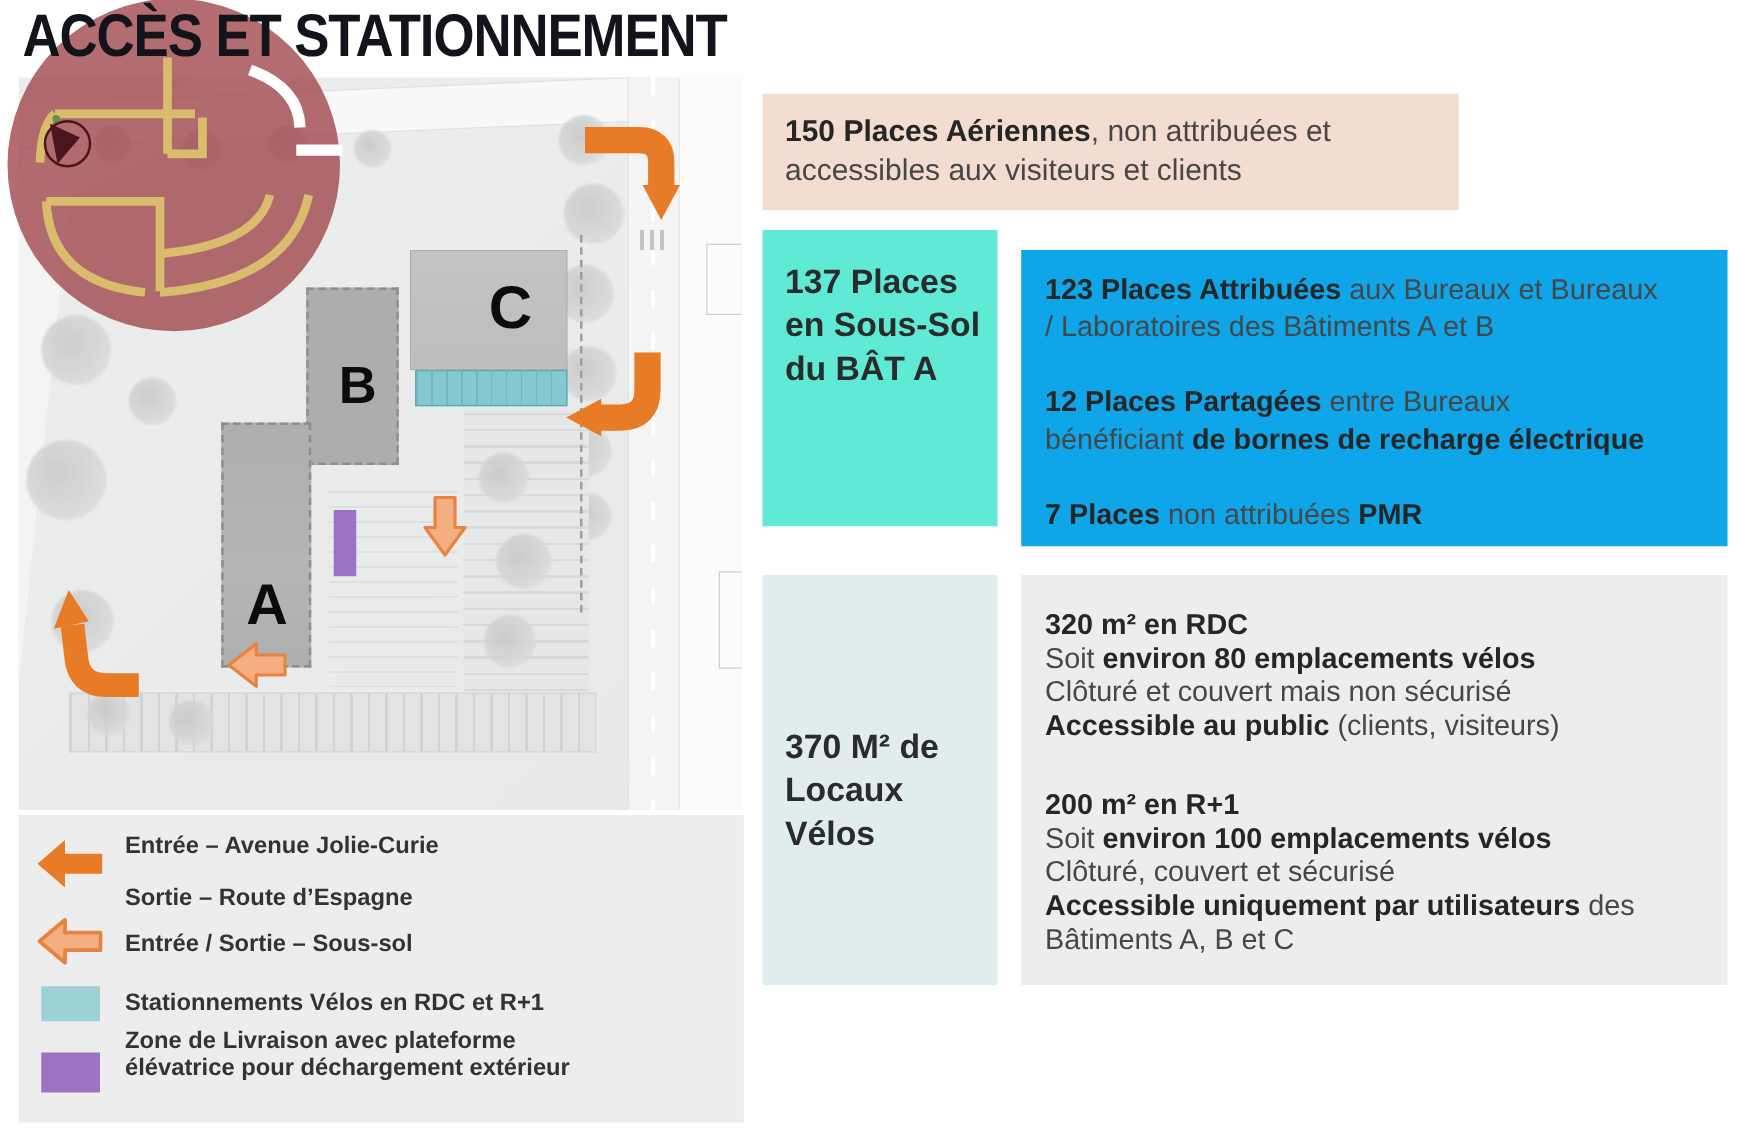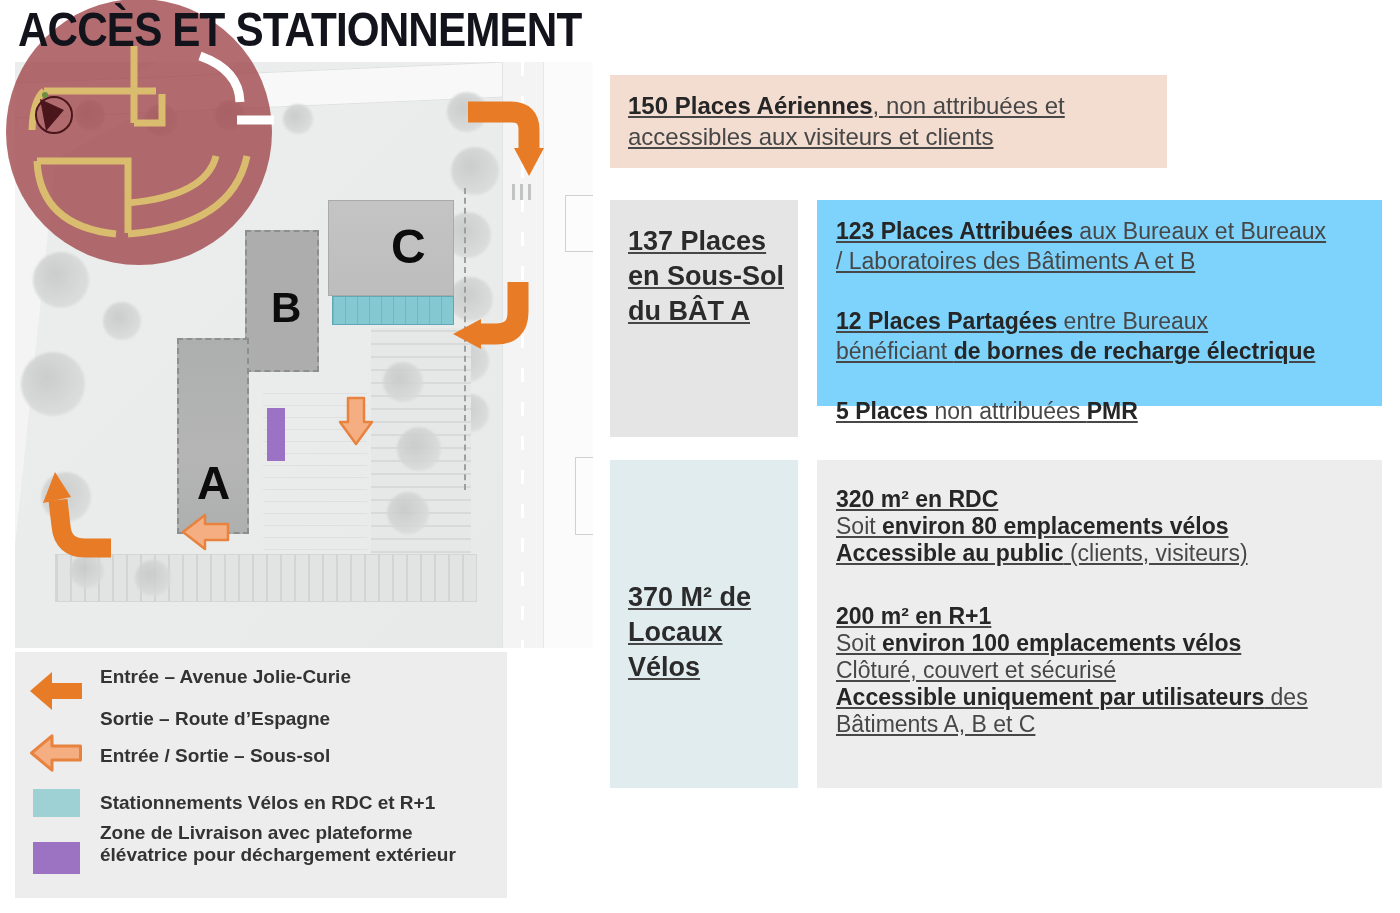--- a/index.html
+++ b/index.html
@@ -41,38 +41,38 @@
   .bldg-b{left:230px;top:168px;width:70px;height:138px;border:2px dashed #8d8f8e;background:#acadac;}
   .bldg-c{left:313px;top:138px;width:124px;height:94px;border:1px solid #a9aaa9;
        background:linear-gradient(180deg,#c3c4c3,#bcbdbc);}
   .zone-teal{position:absolute;left:317px;top:234px;width:120px;height:27px;background:#84c8d2;
        border:1px solid #5fa9b5;background-image:repeating-linear-gradient(90deg,rgba(0,0,0,.10) 0 1px,transparent 1px 12px);}
   .zone-purple{position:absolute;left:252px;top:346px;width:18px;height:53px;background:#9c72c4;}
   .map svg.overlay{position:absolute;left:0;top:0;z-index:3;}
   .wb{position:absolute;background:#fbfcfb;border:1px solid #cfd1d0;}
 
   
-  .box{position:absolute;text-decoration:underline;}
+  .box{position:absolute;}
   .box-aerial{left:610px;top:75px;width:557px;height:93px;background:#f3ddd1;}
   .box-aerial .txt{padding:15px 16px 0 18px;font-size:24px;line-height:31px;}
-  .box-ul{left:610px;top:200px;width:188px;height:237px;background:#e5e5e5;}
-  .box-ur{left:817px;top:200px;width:565px;height:206px;background:#7dd3fc;}
+  .box-ul{left:610px;top:184px;width:188px;height:237px;background:#5eead4;}
+  .box-ur{left:817px;top:200px;width:565px;height:237px;background:#0ea5e9;}
   .box-bl{left:610px;top:460px;width:188px;height:328px;background:#e1ecef;}
   .box-br{left:817px;top:460px;width:565px;height:328px;background:#ededed;}
   .box-ul .txt{padding:24px 10px 0 18px;font-size:27px;line-height:35px;font-weight:bold;color:#2b2b2b;}
   .box-ul .sub{margin-top:32px;}
   .box-bl .txt{padding:120px 10px 0 18px;font-size:27px;line-height:35px;font-weight:bold;color:#2b2b2b;}
   .box-ur .txt{padding:16px 18px 0 19px;font-size:23px;line-height:30px;}
   .box-ur .para + .para{margin-top:30px;}
   .box-br .txt{padding:26px 18px 0 19px;font-size:23px;line-height:27px;}
   .box-br .para + .para{margin-top:36px;}
   .b{font-weight:bold;color:#262626;}
 
   
-  .legend{position:absolute;left:15px;top:652px;width:492px;height:246px;background:#ededed;z-index:2;}
+  .legend{position:absolute;left:15px;top:652px;width:580px;height:246px;background:#ededed;z-index:2;}
   .legend .lbl{position:absolute;left:85px;font-size:19px;line-height:22px;font-weight:bold;color:#333333;}
   .legend .lbl0 .line + .line{margin-top:20px;}
   .licon{position:absolute;left:15px;}
   .sw{position:absolute;left:18px;width:47px;}
   .sw-teal{top:137px;height:28px;background:#9dd1d4;}
   .sw-purple{top:190px;height:32px;background:#9c73c3;}
 </style>
 </head>
 <body>
 
@@ -204,38 +204,39 @@
     <div class="txt">
       <div class="para">
           <div class="line"><span class="b">123 Places Attribuées</span><span> aux Bureaux et Bureaux</span></div>
           <div class="line"><span>/ Laboratoires des Bâtiments A et B</span></div>
         </div>
       <div class="para">
           <div class="line"><span class="b">12 Places Partagées</span><span> entre Bureaux</span></div>
           <div class="line"><span>bénéficiant </span><span class="b">de bornes de recharge électrique</span></div>
         </div>
       <div class="para">
-          <div class="line"><span class="b">5 Places</span><span> non attribuées </span><span class="b">PMR</span></div>
+          <div class="line"><span class="b">7 Places</span><span> non attribuées </span><span class="b">PMR</span></div>
         </div>
     </div>
   </div>
 
   <div class="box box-bl">
     <div class="txt">
         <div class="line">370 M² de</div>
         <div class="line">Locaux</div>
         <div class="line">Vélos</div>
       </div>
   </div>
 
   <div class="box box-br">
     <div class="txt">
       <div class="para">
           <div class="line"><span class="b">320 m² en RDC</span></div>
           <div class="line"><span>Soit </span><span class="b">environ 80 emplacements vélos</span></div>
+          <div class="line"><span>Clôturé et couvert mais non sécurisé</span></div>
           <div class="line"><span class="b">Accessible au public</span><span> (clients, visiteurs)</span></div>
         </div>
       <div class="para">
           <div class="line"><span class="b">200 m² en R+1</span></div>
           <div class="line"><span>Soit </span><span class="b">environ 100 emplacements vélos</span></div>
           <div class="line"><span>Clôturé, couvert et sécurisé</span></div>
           <div class="line"><span class="b">Accessible uniquement par utilisateurs</span><span> des</span></div>
           <div class="line"><span>Bâtiments A, B et C</span></div>
         </div>
     </div>

